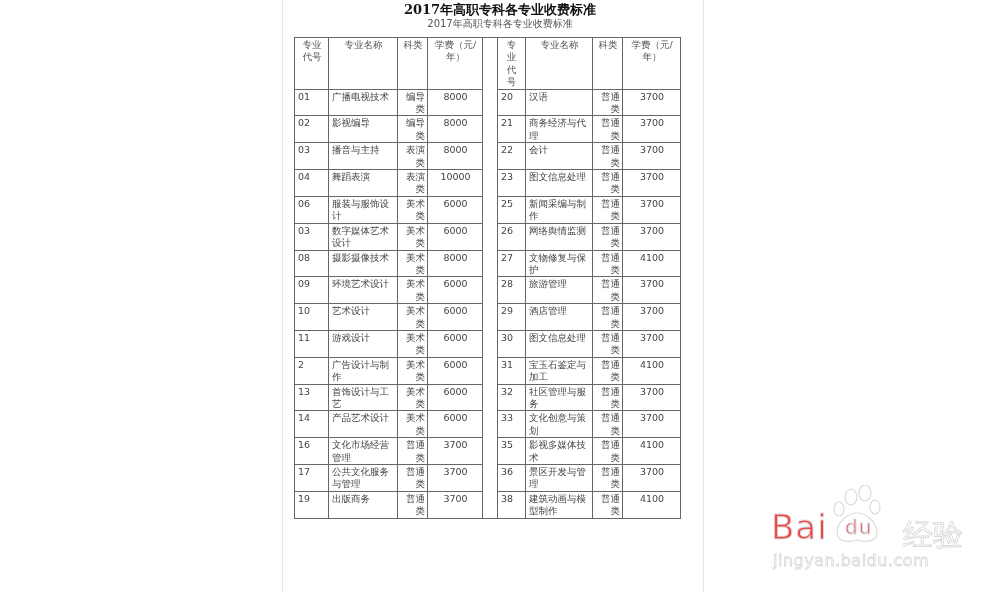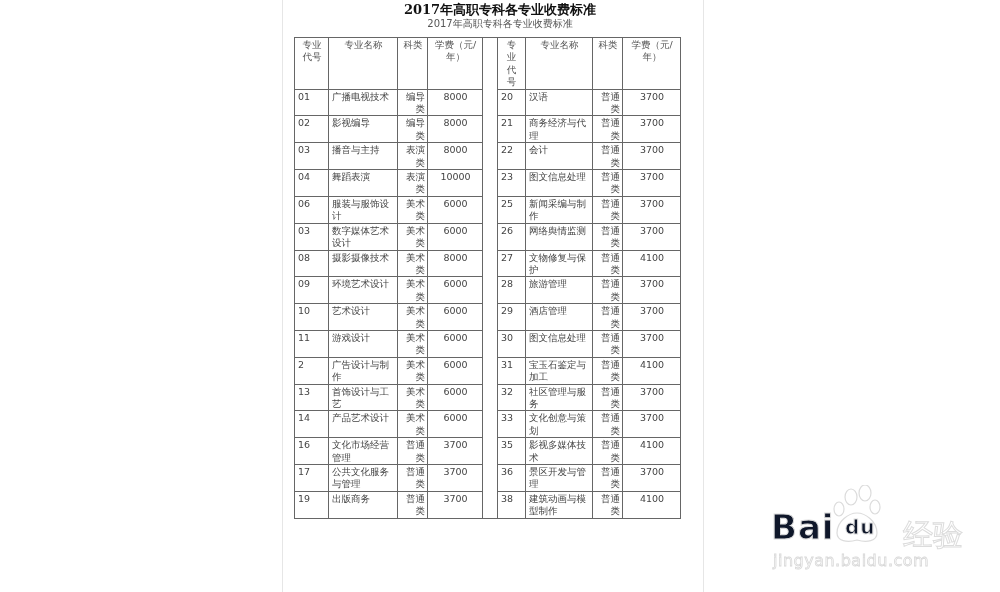--- a/index.html
+++ b/index.html
@@ -20,22 +20,22 @@
   table.fees td { height:24.4px; }
   td.code { text-align:left; }
   td.name { text-align:left; }
   td.cat { text-align:right; }
   td.fee { text-align:center; }
   td.gap { border-top:none !important; border-bottom:none !important; }
   th.gaph { border-bottom:none !important; }
   tr.last td { border-bottom:1px solid #666; }
   tr.last td.gap { border-bottom:1px solid #666 !important; }
   .wm { position:absolute; left:763px; top:485px; width:240px; height:110px; }
-  .wm .brand { position:absolute; left:8px; top:22px; font-size:34px; font-weight:bold;
-               color:#0f172a; -webkit-text-stroke:1px #dcdcdc; letter-spacing:1px; font-family:"DejaVu Sans",sans-serif; }
+  .wm .brand { position:absolute; left:8px; top:22px; font-size:34px; font-weight:normal;
+               color:#ef4444; -webkit-text-stroke:1px #dcdcdc; letter-spacing:1px; font-family:"DejaVu Sans",sans-serif; }
   .wm .cn { position:absolute; left:140px; top:30px; font-size:30px; color:#fff;
             -webkit-text-stroke:1px #dcdcdc; }
   .wm .url { position:absolute; left:10px; top:66px; font-size:16px; color:#fff;
              -webkit-text-stroke:0.8px #d8d8d8; letter-spacing:0.5px; }
   .wm svg { position:absolute; left:66px; top:0; }
 </style>
 </head>
 <body>
 
 <div class="panel"></div>

